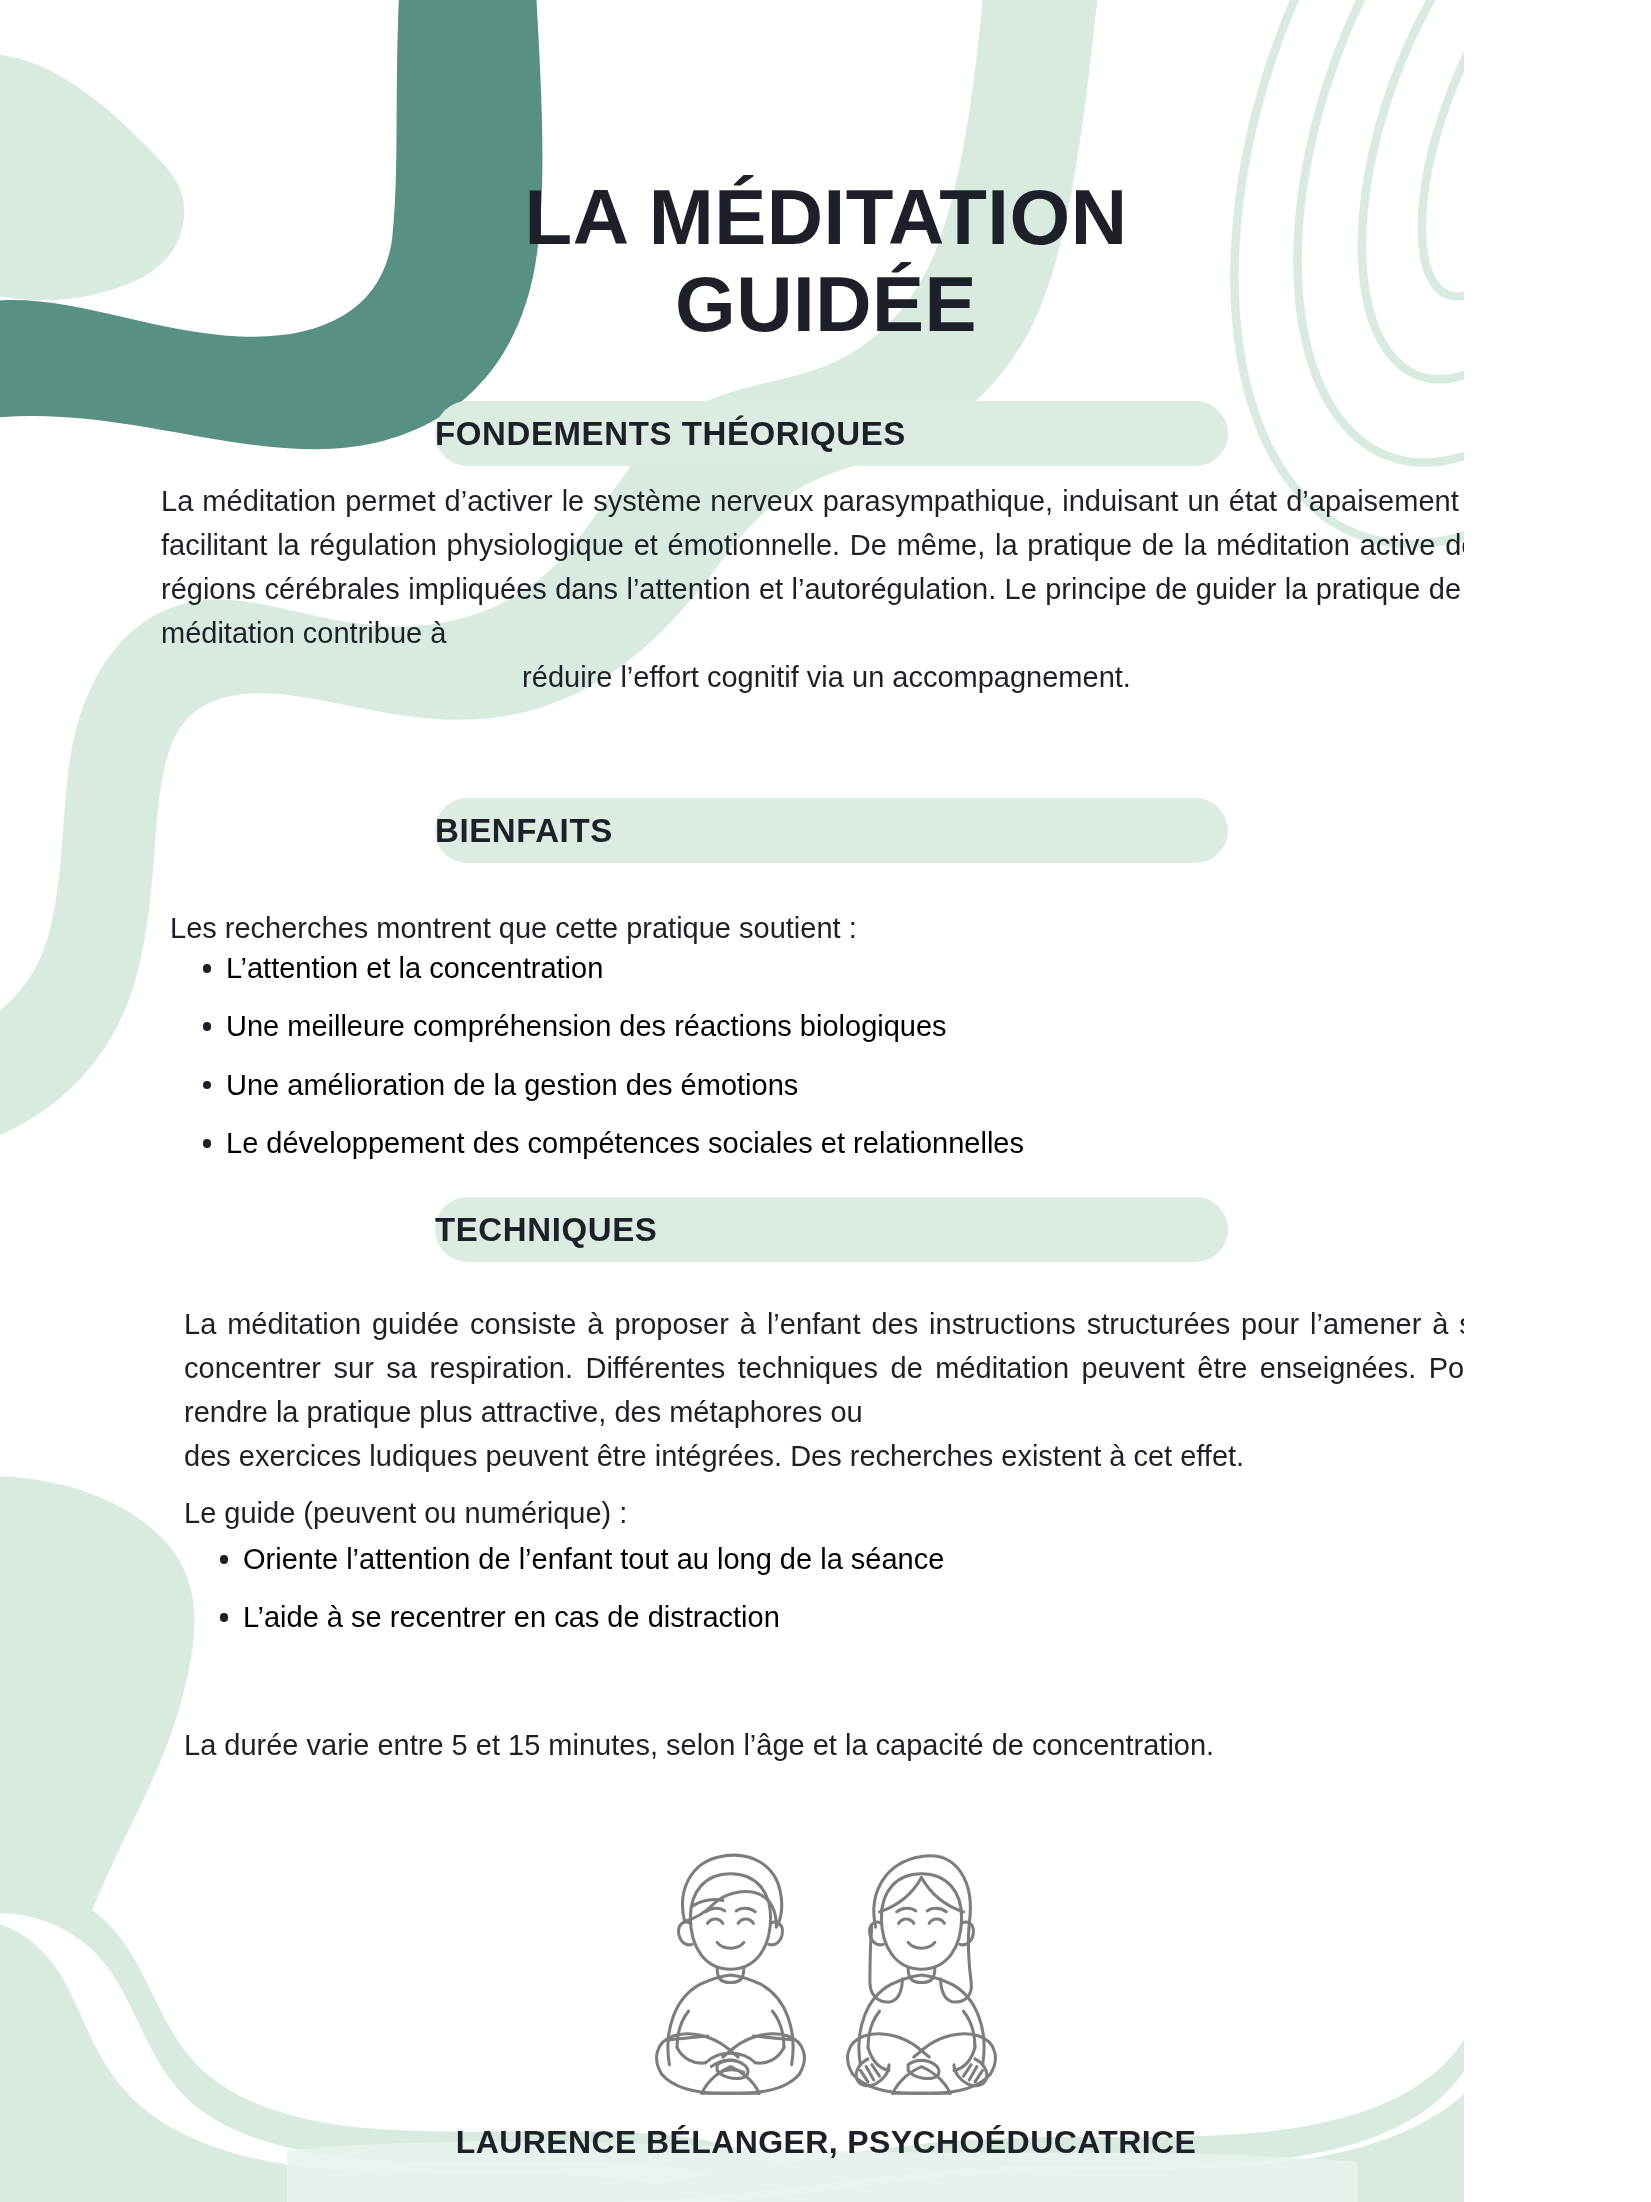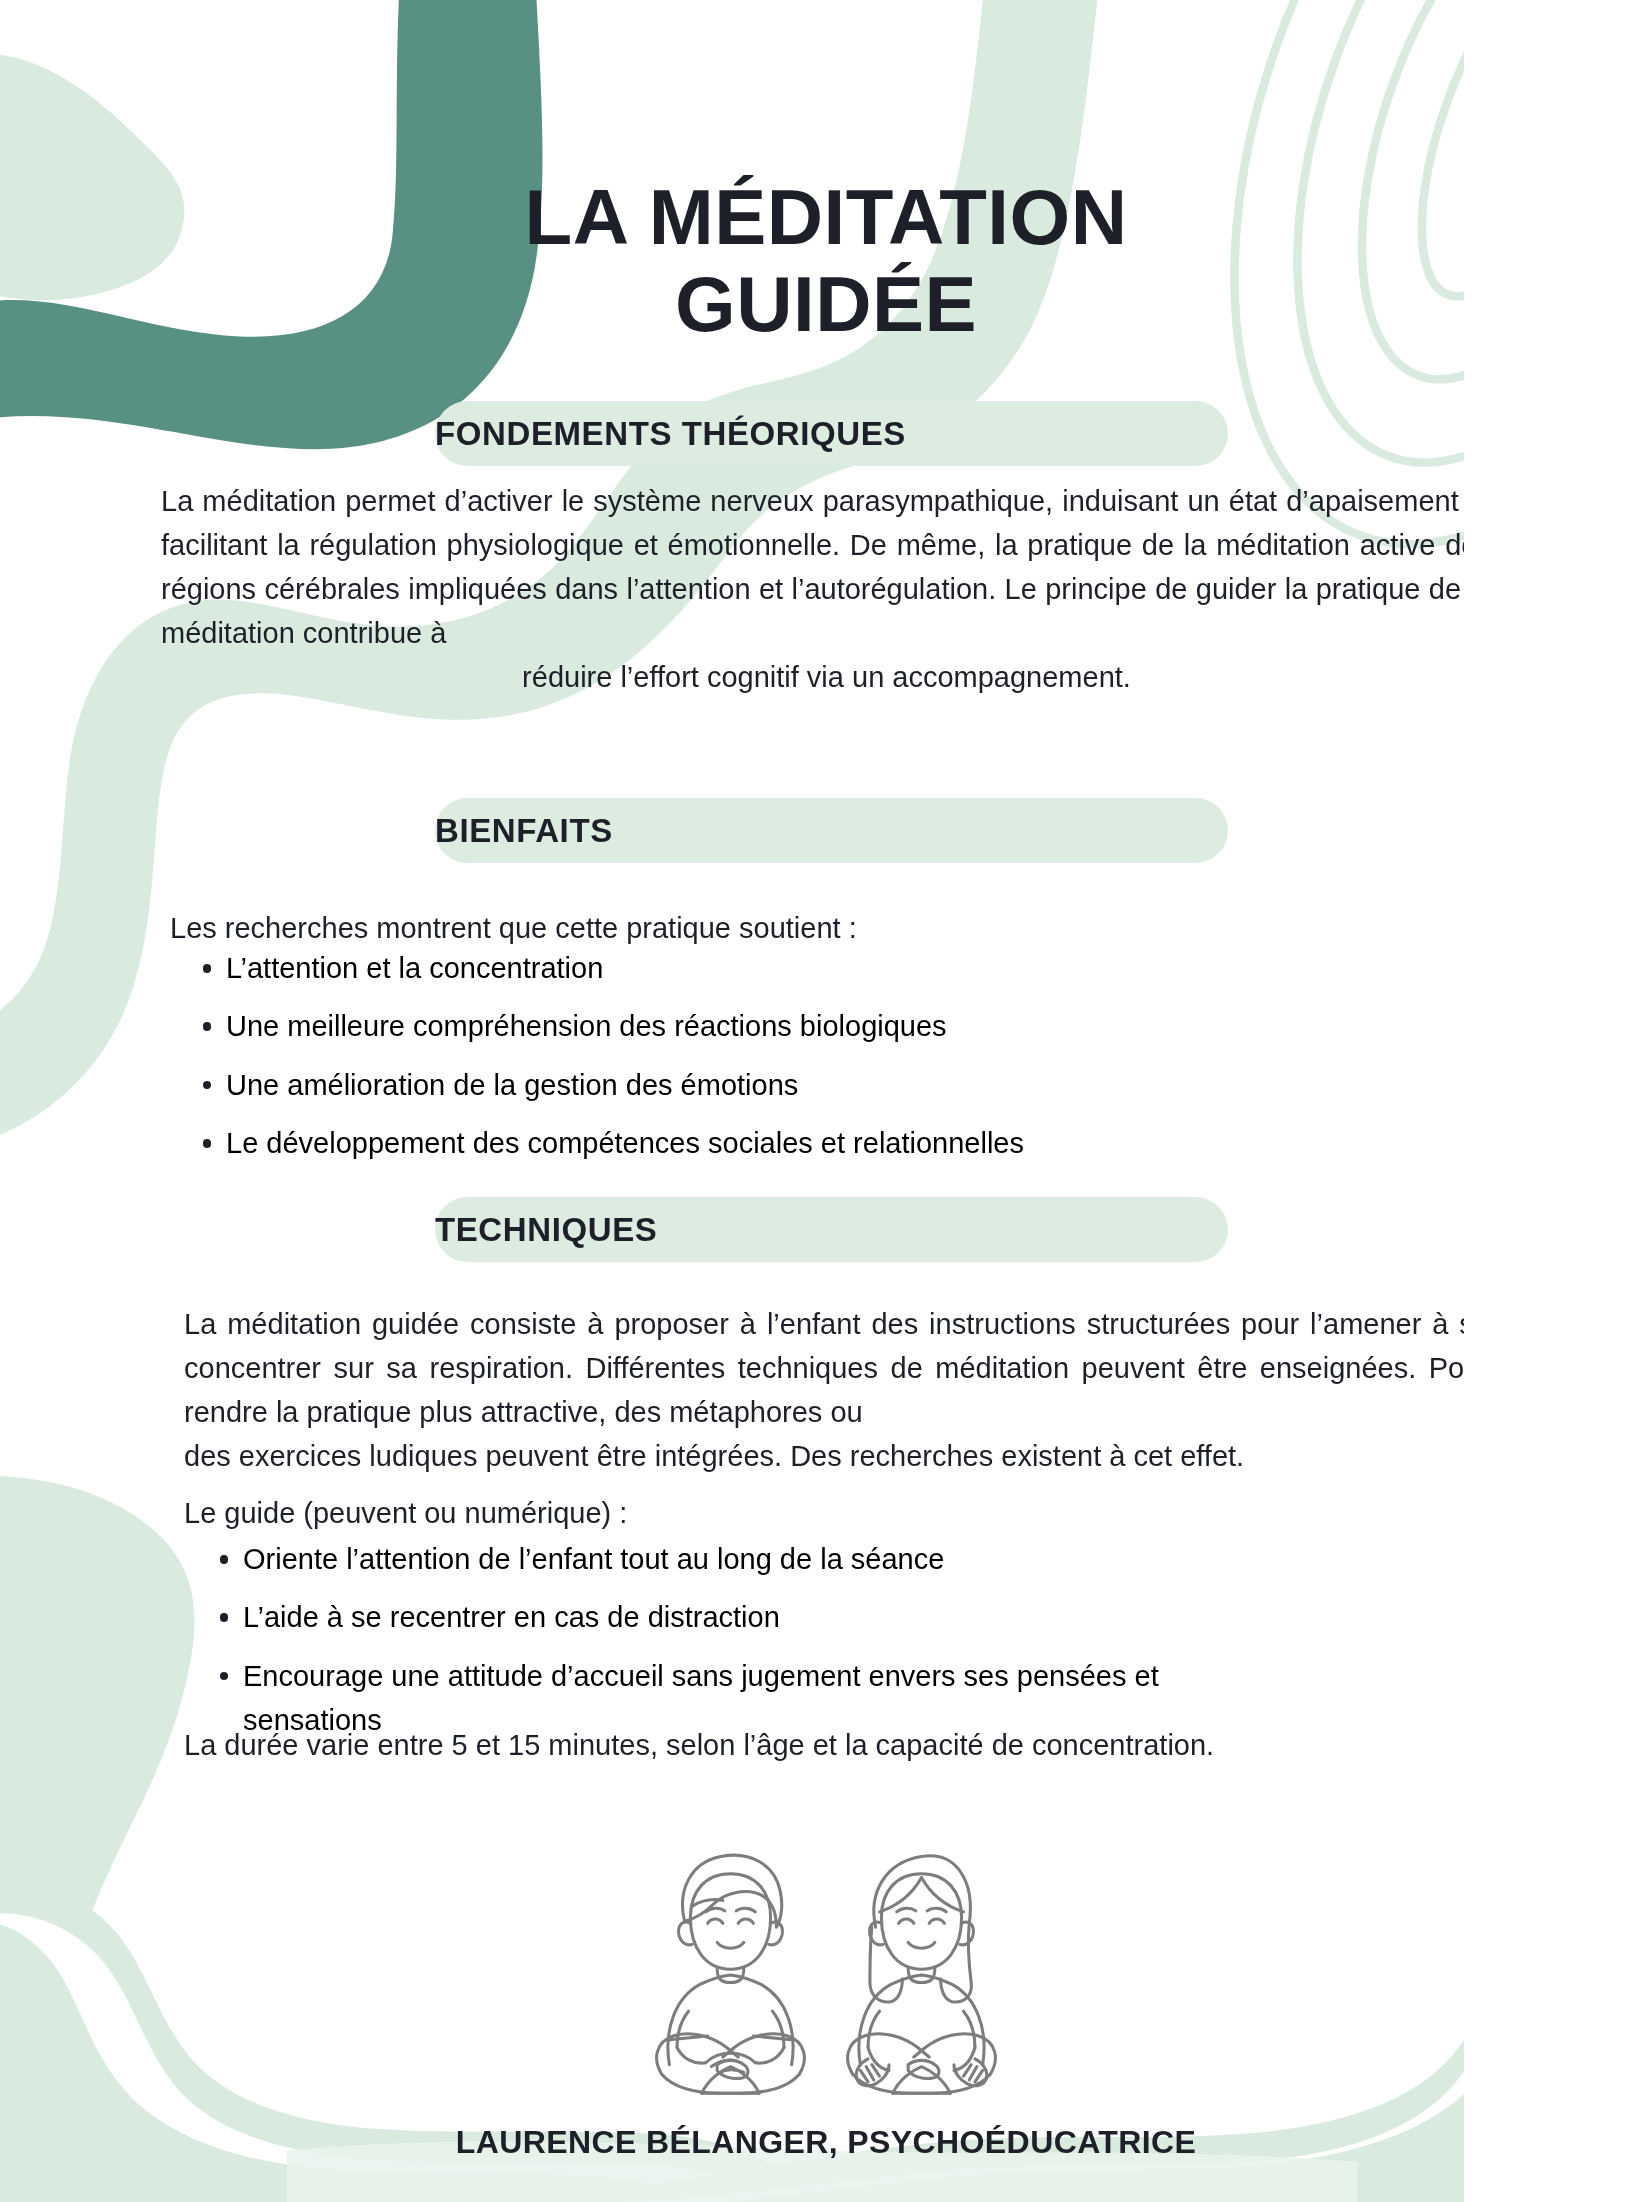--- a/index.html
+++ b/index.html
@@ -240,24 +240,20 @@
     <div class="body-text para-2">
       <span>La méditation guidée consiste à proposer à l’enfant des instructions structurées pour l’amener à se concentrer sur sa respiration. Différentes techniques de méditation peuvent être enseignées. Pour rendre la pratique plus attractive, des métaphores ou</span>
       <span class="last-line" style="display:block">des exercices ludiques peuvent être intégrées. Des recherches existent à cet effet.</span>
     </div>
 
     <div class="body-text guide-line">Le guide (peuvent ou numérique) :</div>
 
     <ul class="list list-techniques">
       <li>Oriente l’attention de l’enfant tout au long de la séance</li>
       <li>L’aide à se recentrer en cas de distraction</li>
-      <li class="justified">
-        <span>Encourage une attitude d’accueil sans jugement envers ses pensées et</span>
-        <span class="last-line" style="display:block">sensations</span>
-      </li>
     </ul>
 
     <div class="body-text duration-line">La durée varie entre 5 et 15 minutes, selon l’âge et la capacité de concentration.</div>
 
     <svg class="illustration" viewBox="0 0 400 312" xmlns="http://www.w3.org/2000/svg" aria-hidden="true" fill="none" stroke="#7d7d7d" stroke-width="3.2" stroke-linecap="round" stroke-linejoin="round">
 
       <g>
 
         <path d="M 28 262 C 18 246 22 228 40 222 C 58 216 80 222 96 234 L 108 244"></path>
         <path d="M 28 262 C 40 276 64 282 92 282 L 130 282"></path>

